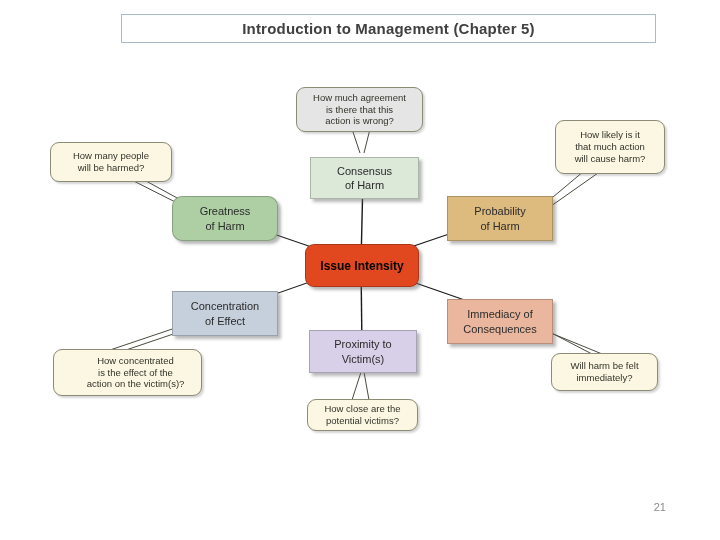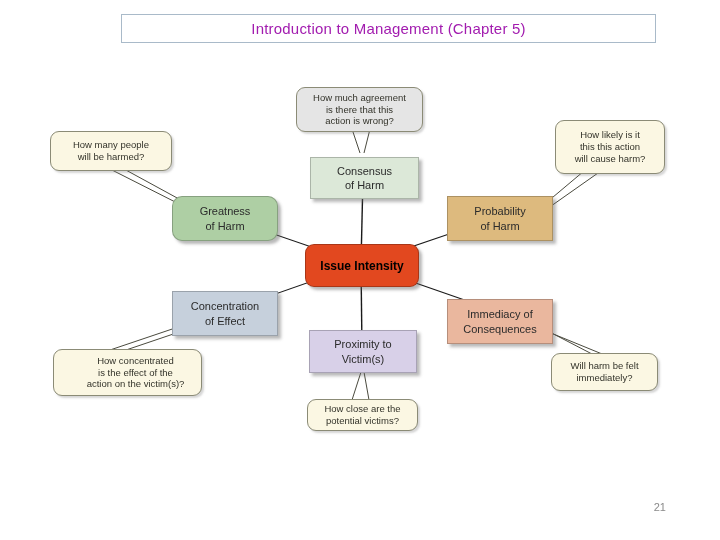--- a/index.html
+++ b/index.html
@@ -7,21 +7,21 @@
     position:relative;width:720px;height:540px;background:#ffffff;overflow:hidden;
     font-family:"Liberation Sans", sans-serif;
   }
   
   #title-box{
     position:absolute;left:121px;top:14px;width:533px;height:27px;
     border:1px solid #a9bac9;background:#ffffff;
     display:flex;align-items:center;justify-content:center;
   }
   #title-box .title-text{
-    color:#a21caf;font-size:15px;font-weight:normal;letter-spacing:0.2px;
+    color:#404040;font-size:15px;font-weight:bold;letter-spacing:0.2px;
   }
   
   #connector-layer{position:absolute;left:0;top:0;width:720px;height:540px;z-index:1;}
   
   .node-box{
     position:absolute;z-index:2;
     display:flex;align-items:center;justify-content:center;text-align:center;
     border:1px solid rgba(0,0,0,0.22);
     box-shadow:3px 3px 3px rgba(100,100,100,0.45);
     font-size:11px;color:#2b2b2b;line-height:1.3;white-space:pre-line;
@@ -101,24 +101,24 @@
   <div id="node-concentration" class="node-box" style="background-color: rgb(198, 208, 220);">Concentration
 of Effect</div>
   <div id="node-immediacy" class="node-box" style="background-color: rgb(234, 183, 158); margin-top: 8px;">Immediacy of
 Consequences</div>
   <div id="node-proximity" class="node-box" style="background-color: rgb(216, 208, 232);">Proximity to
 Victim(s)</div>
 
   <div id="callout-consensus" class="callout" style="background-color: #e5e5e5;">How much agreement
 is there that this
 action is wrong?</div>
-  <div id="callout-greatness" class="callout" style="background-color: rgb(251, 247, 227);">How many people
+  <div id="callout-greatness" class="callout" style="background-color: rgb(251, 247, 227); margin-top: 11px;">How many people
 will be harmed?</div>
   <div id="callout-probability" class="callout" style="background-color: rgb(251, 247, 227);">How likely is it
-this this action
+that much action
 will cause harm?</div>
   <div id="callout-concentration" class="callout" style="background-color: rgb(251, 247, 227); padding-left: 16px;">How concentrated
 is the effect of the
 action on the victim(s)?</div>
   <div id="callout-immediacy" class="callout" style="background-color: rgb(251, 247, 227);">Will harm be felt
 immediately?</div>
   <div id="callout-proximity" class="callout" style="background-color: rgb(251, 247, 227);">How close are the
 potential victims?</div>
 
   <div id="page-number">21</div>

